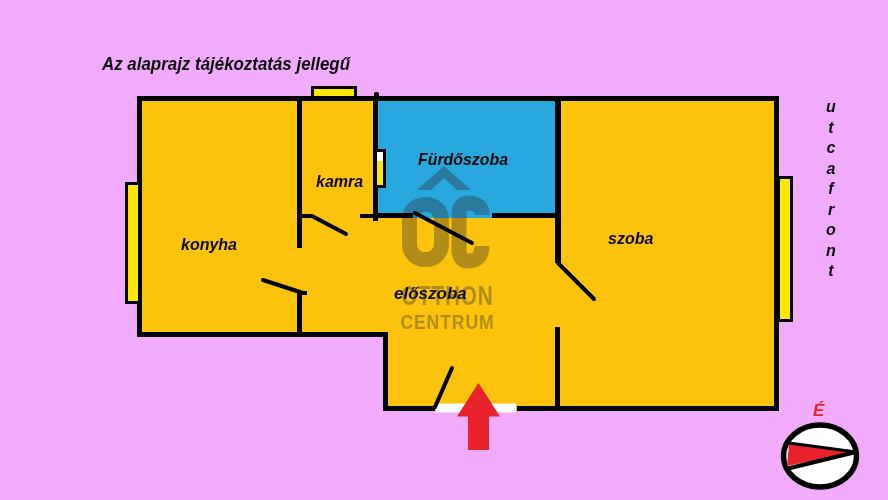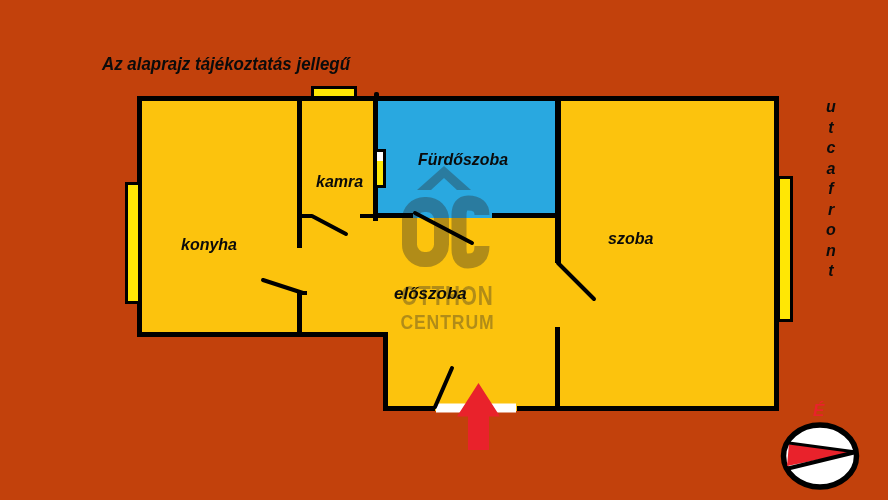--- a/index.html
+++ b/index.html
@@ -1,16 +1,16 @@
 <!DOCTYPE html>
 <html><head>
 <meta charset="utf-8">
 <style>
   html,body{margin:0;padding:0;background:#ffffff;}
-  #stage{position:relative;width:888px;height:500px;background:#c2410c;overflow:hidden;
+  #stage{position:relative;width:888px;height:500px;background:#f0abfc;overflow:hidden;
          font-family:"Liberation Sans", sans-serif;}
   svg text{font-family:"Liberation Sans", sans-serif;}
 </style>
 </head>
 <body>
 
 <div id="stage">
 <svg width="888" height="500" viewBox="0 0 888 500" xmlns="http://www.w3.org/2000/svg">
 
   <text x="102" y="70" font-size="18" font-weight="bold" font-style="italic" fill="#0b0b0b" textLength="248" lengthAdjust="spacingAndGlyphs">Az alaprajz tájékoztatás jellegű</text>

